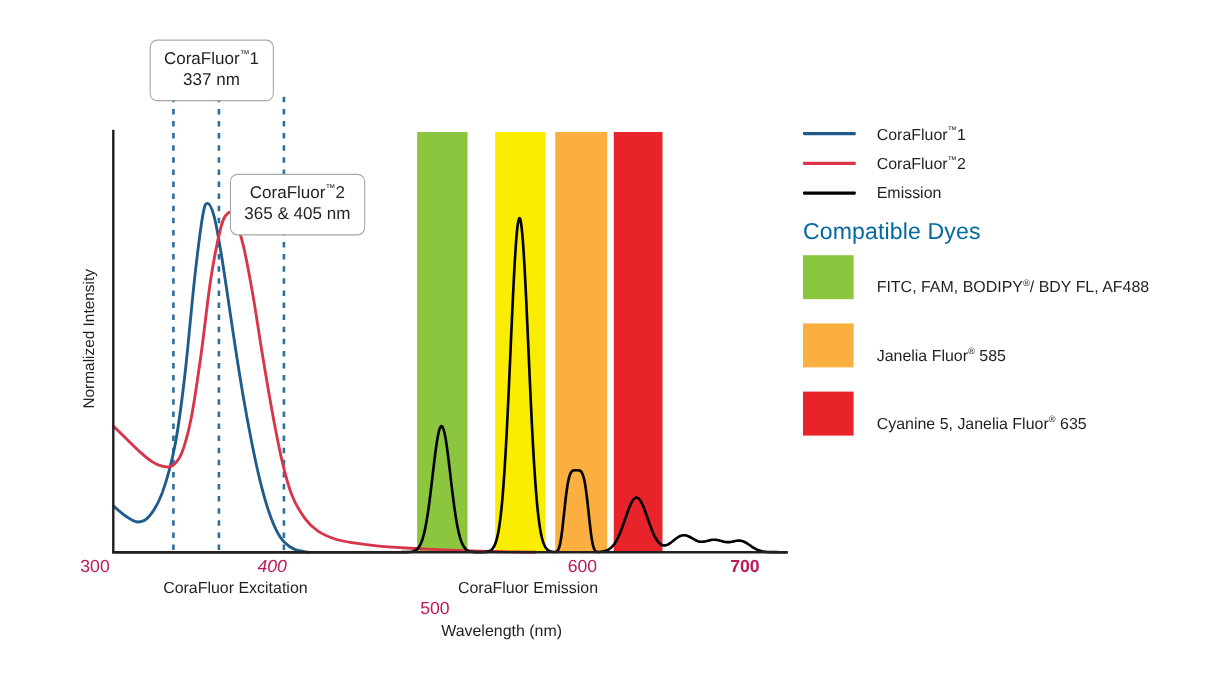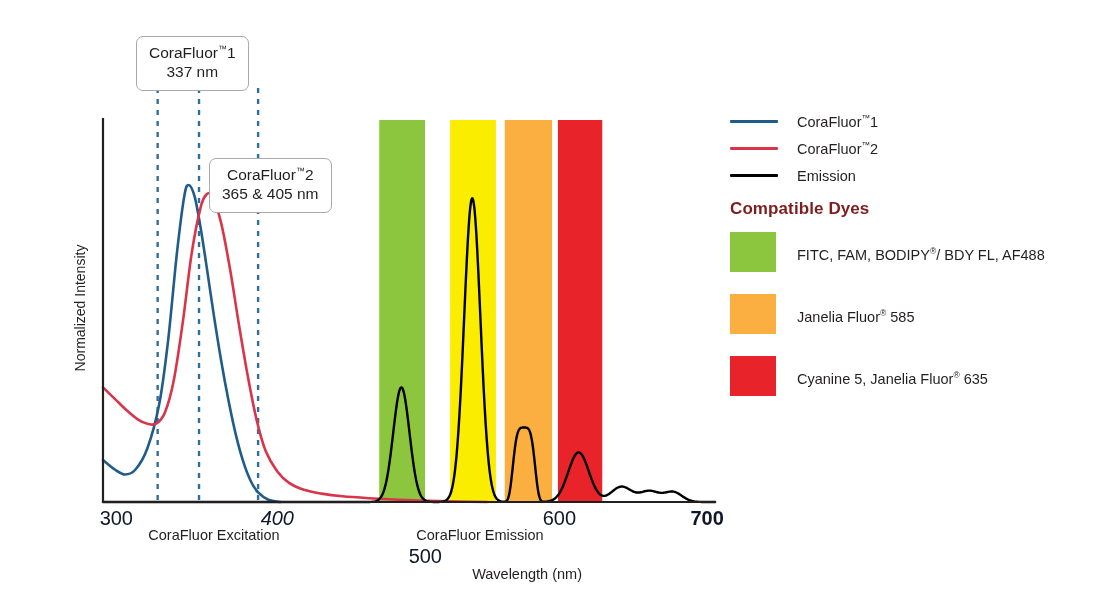--- a/index.html
+++ b/index.html
@@ -20,49 +20,49 @@
   }
   .callout .l1{display:block;}
   .callout .l2{display:block;}
   .callout sup{font-size:9px;vertical-align:super;letter-spacing:0;}
 
   #callout-cf1{left:136px;top:36px;}
   #callout-cf2{left:209px;top:158px;}
 
   
   .axis-tick{
-    position:absolute;font-size:20px;color:#0f172a;text-align:right;
+    position:absolute;font-size:16px;color:#be185d;text-align:left;
     width:60px;
   }
   .axis-sub{
     position:absolute;font-size:14.5px;color:#231f20;text-align:center;width:240px;
   }
   #xaxis-title{
-    position:absolute;left:282px;top:566px;width:300px;text-align:right;
+    position:absolute;left:306px;top:566px;width:300px;text-align:center;
     font-size:14.5px;color:#231f20;
   }
   #yaxis-title{
     position:absolute;left:-20px;top:300px;width:200px;text-align:center;
     font-size:14px;color:#231f20;
     transform:rotate(-90deg);transform-origin:center center;
   }
 
   
   #legend{position:absolute;left:730px;top:108px;width:360px;}
   .legend-row{display:flex;align-items:center;height:27px;}
   .legend-swatch-line{width:48px;height:3px;border-radius:1px;flex:0 0 48px;}
   .legend-label{margin-left:19px;font-size:14.5px;color:#231f20;white-space:nowrap;}
   .legend-label sup{font-size:8.5px;vertical-align:super;}
 
   #dyes-title{
-    position:absolute;left:730px;top:199px;font-size:17px;color:#7f1d1d;
-    font-weight:700;letter-spacing:.1px;
+    position:absolute;left:730px;top:199px;font-size:21px;color:#0369a1;
+    font-weight:400;letter-spacing:.1px;
   }
   #dyes-list{position:absolute;left:730px;top:232px;width:372px;}
-  .dye-row{display:flex;align-items:center;margin-bottom:22px;}
+  .dye-row{display:flex;align-items:flex-end;margin-bottom:22px;}
   .dye-swatch{width:46px;height:40px;flex:0 0 46px;}
   .dye-label{margin-left:21px;font-size:14.5px;line-height:1.32;color:#231f20;padding-top:8px;}
   .dye-label sup{font-size:8.5px;vertical-align:super;}
 </style>
 </head>
 <body>
 
 <div class="stage">
 
   <svg id="plot-svg" width="1110" height="612">

